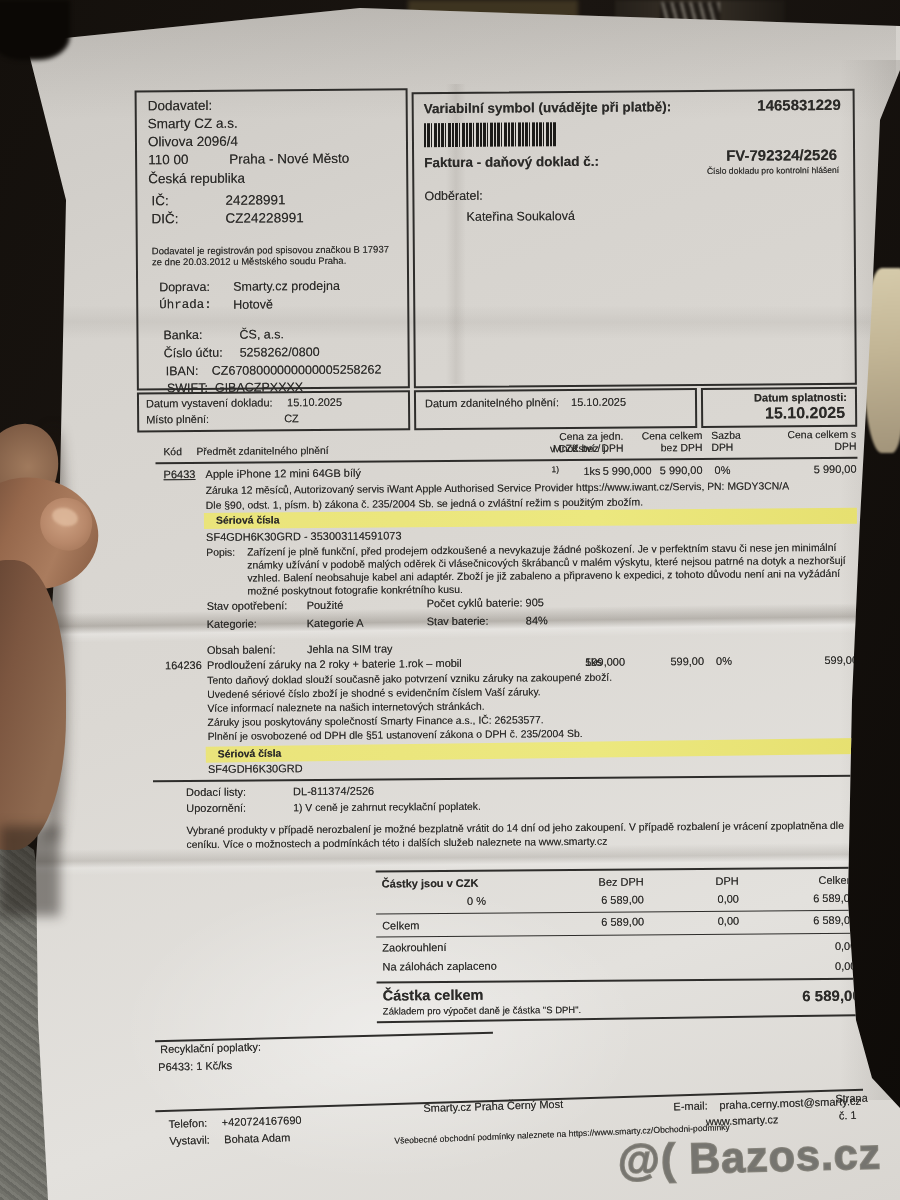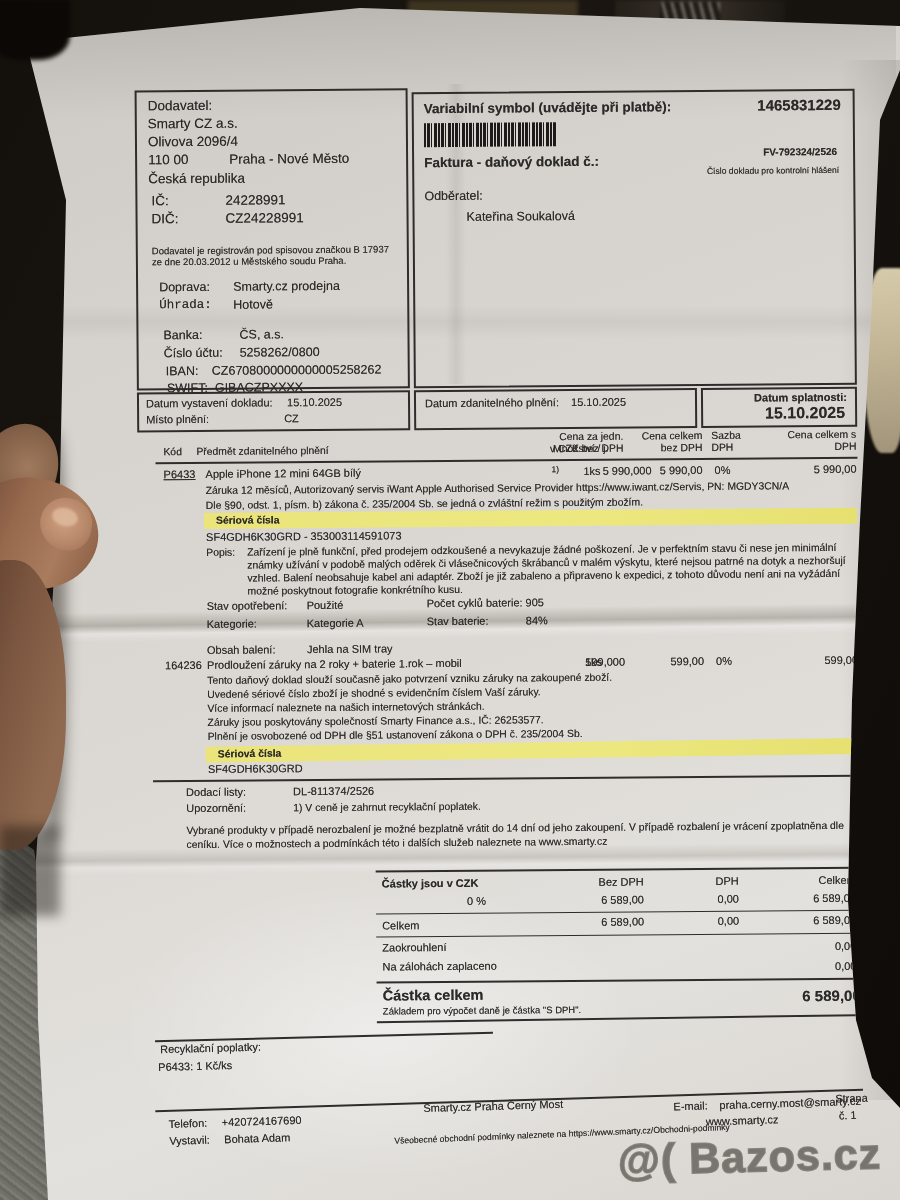--- a/index.html
+++ b/index.html
@@ -114,21 +114,21 @@
       <div class="abs t12" style="left:73px;top:272px;">CZ6708000000000005258262</div>
       <div class="abs t12" style="left:28px;top:289px;">SWIFT:</div>
       <div class="abs t12" style="left:76px;top:289px;">GIBACZPXXXX</div>
     </div>
 
     <div class="abs bx" style="left:414px;top:92px;width:443px;height:296px;">
       <div class="abs t13 b" style="left:10px;top:7px;">Variabilní symbol (uvádějte při platbě):</div>
       <div class="abs b" style="right:12px;top:5px;font-size:15px;">1465831229</div>
       <div class="abs barcode" style="left:10px;top:29px;width:133px;height:24px;"></div>
       <div class="abs t13 b" style="left:10px;top:61px;">Faktura - daňový doklad č.:</div>
-      <div class="abs b" style="right:16px;top:55px;font-size:10px;">FV-792324/2526</div>
+      <div class="abs b" style="right:16px;top:55px;font-size:15px;">FV-792324/2526</div>
       <div class="abs t8" style="right:14px;top:74px;">Číslo dokladu pro kontrolní hlášení</div>
       <div class="abs t12" style="left:10px;top:95px;">Odběratel:</div>
       <div class="abs t12" style="left:52px;top:116px;">Kateřina Soukalová</div>
     </div>
 
     <div class="abs bx" style="left:137px;top:390px;width:273px;height:40px;">
       <div class="abs t11" style="left:7px;top:3px;">Datum vystavení dokladu:</div>
       <div class="abs t11" style="left:148px;top:3px;">15.10.2025</div>
       <div class="abs t11" style="left:7px;top:19px;">Místo plnění:</div>
       <div class="abs t11" style="left:145px;top:19px;">CZ</div>

